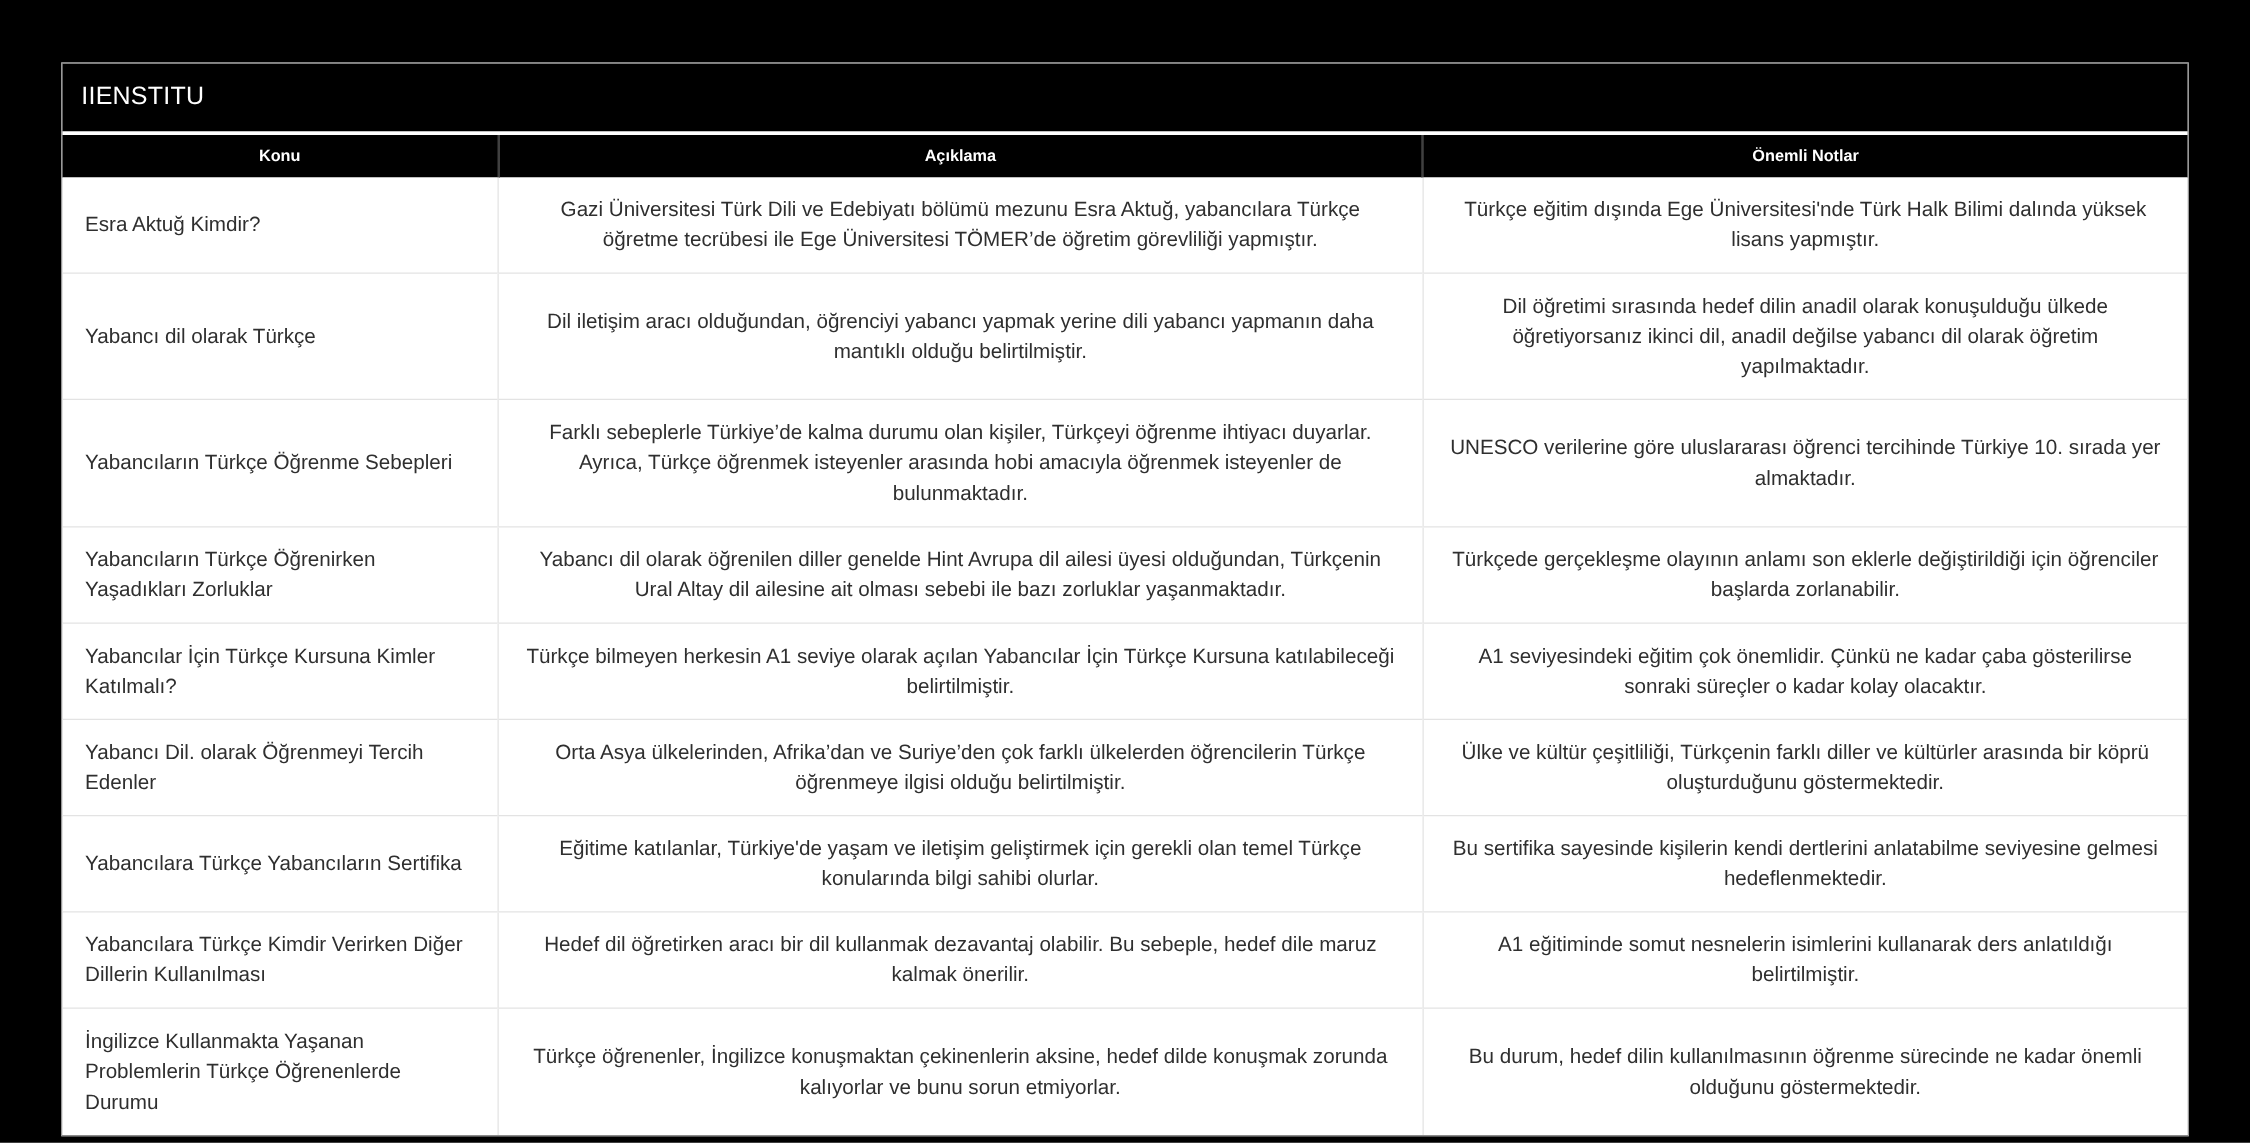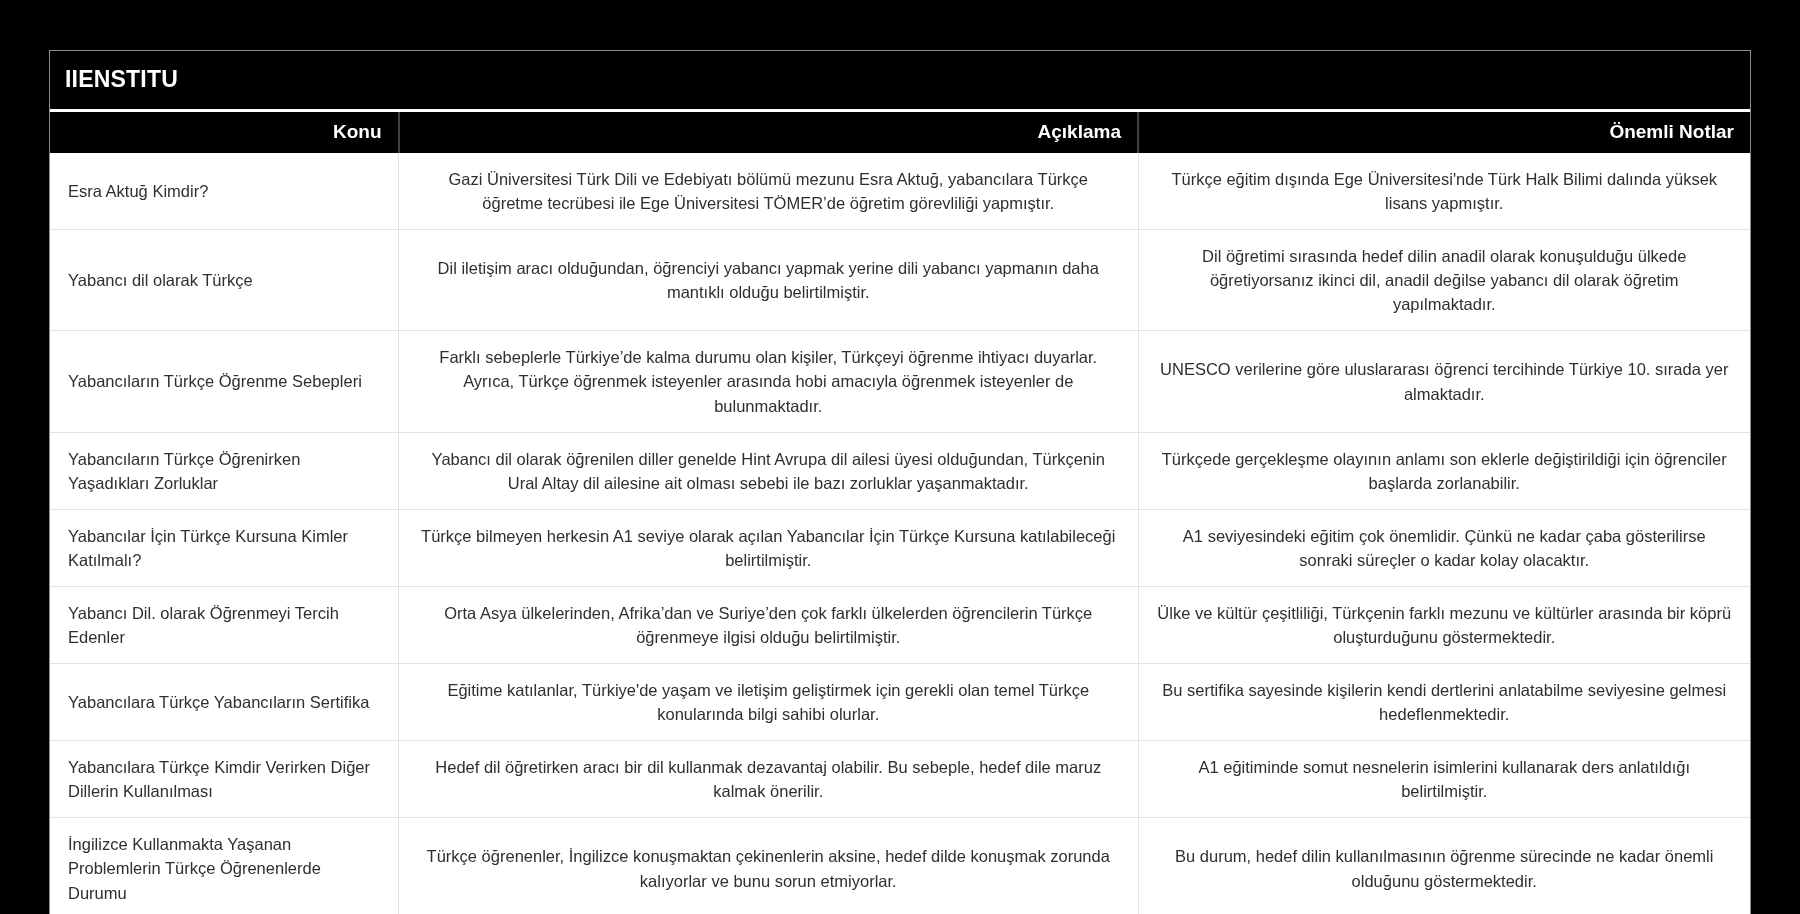--- a/index.html
+++ b/index.html
@@ -15,37 +15,37 @@
     background: var(--card-bg, #fff);
     border: 1px solid #8a8a8a;
   }
   .title-bar {
     background: var(--header-bg, #000);
     color: var(--header-text, #fff);
     padding: 15px 15px 16px 15px;
     margin-bottom: 3px; 
   }
   .title-bar h1 {
-    font-size: 23px;
-    font-weight: 700;
+    font-size: 20px;
+    font-weight: 400;
     letter-spacing: 0.2px;
   }
   table {
     width: 100%;
     border-collapse: collapse;
     table-layout: fixed;
   }
   col.c-konu    { width: 20.5%; }
   col.c-aciklama{ width: 43.5%; }
   col.c-notlar  { width: 36%;   }
   thead th {
     background: var(--header-bg, #000);
     color: var(--header-text, #fff);
-    text-align: right;
-    font-size: 19px;
+    text-align: center;
+    font-size: 13px;
     font-weight: 700;
     padding: 9px 16px 10px 16px;
   }
   thead th + th { border-left: 2px solid #404040; }
   tbody td {
     background: #fff;
     color: var(--body-text, #2f2f2f);
     font-size: 16.5px;
     line-height: 1.46;
     padding: 14px 18px;
@@ -97,21 +97,21 @@
           <td>Türkçede gerçekleşme olayının anlamı son eklerle değiştirildiği için öğrenciler başlarda zorlanabilir.</td>
         </tr>
         <tr>
           <td>Yabancılar İçin Türkçe Kursuna Kimler Katılmalı?</td>
           <td>Türkçe bilmeyen herkesin A1 seviye olarak açılan Yabancılar İçin Türkçe Kursuna katılabileceği belirtilmiştir.</td>
           <td>A1 seviyesindeki eğitim çok önemlidir. Çünkü ne kadar çaba gösterilirse sonraki süreçler o kadar kolay olacaktır.</td>
         </tr>
         <tr>
           <td>Yabancı Dil. olarak Öğrenmeyi Tercih Edenler</td>
           <td>Orta Asya ülkelerinden, Afrika’dan ve Suriye’den çok farklı ülkelerden öğrencilerin Türkçe öğrenmeye ilgisi olduğu belirtilmiştir.</td>
-          <td>Ülke ve kültür çeşitliliği, Türkçenin farklı mezunu ve kültürler arasında bir köprü oluşturduğunu göstermektedir.</td>
+          <td>Ülke ve kültür çeşitliliği, Türkçenin farklı diller ve kültürler arasında bir köprü oluşturduğunu göstermektedir.</td>
         </tr>
         <tr>
           <td>Yabancılara Türkçe Yabancıların Sertifika</td>
           <td>Eğitime katılanlar, Türkiye'de yaşam ve iletişim geliştirmek için gerekli olan temel Türkçe konularında bilgi sahibi olurlar.</td>
           <td>Bu sertifika sayesinde kişilerin kendi dertlerini anlatabilme seviyesine gelmesi hedeflenmektedir.</td>
         </tr>
         <tr>
           <td>Yabancılara Türkçe Kimdir Verirken Diğer Dillerin Kullanılması</td>
           <td>Hedef dil öğretirken aracı bir dil kullanmak dezavantaj olabilir. Bu sebeple, hedef dile maruz kalmak önerilir.</td>
           <td>A1 eğitiminde somut nesnelerin isimlerini kullanarak ders anlatıldığı belirtilmiştir.</td>

